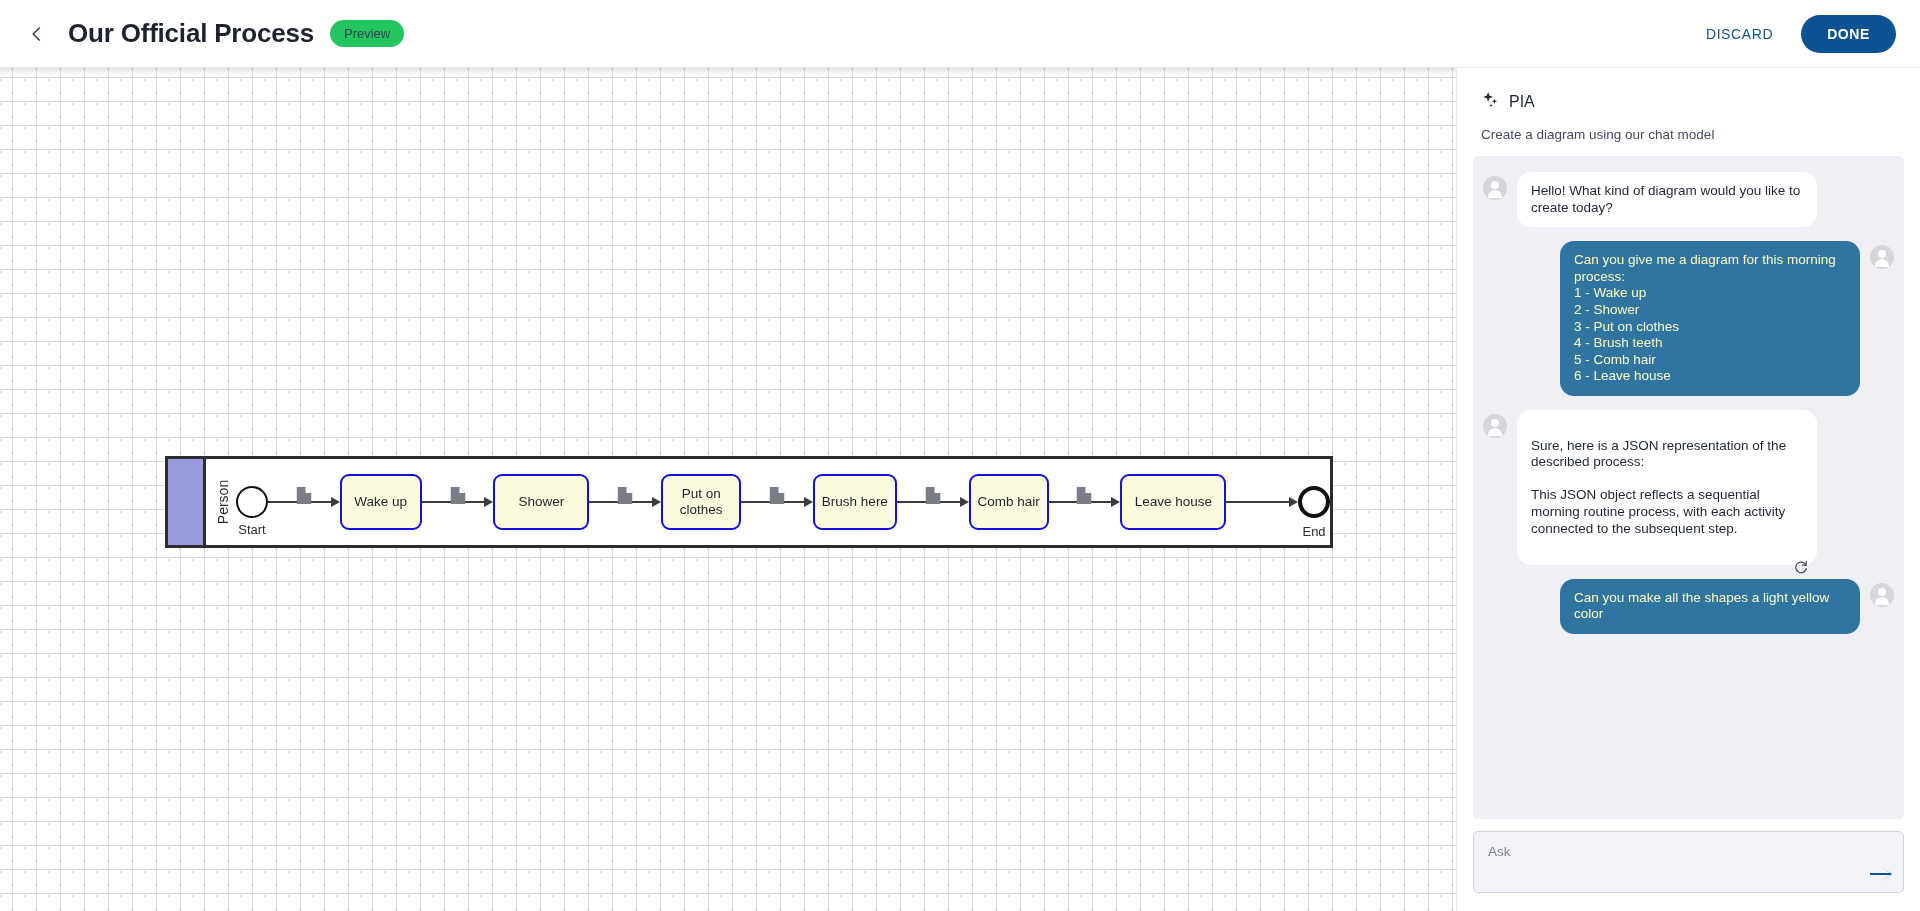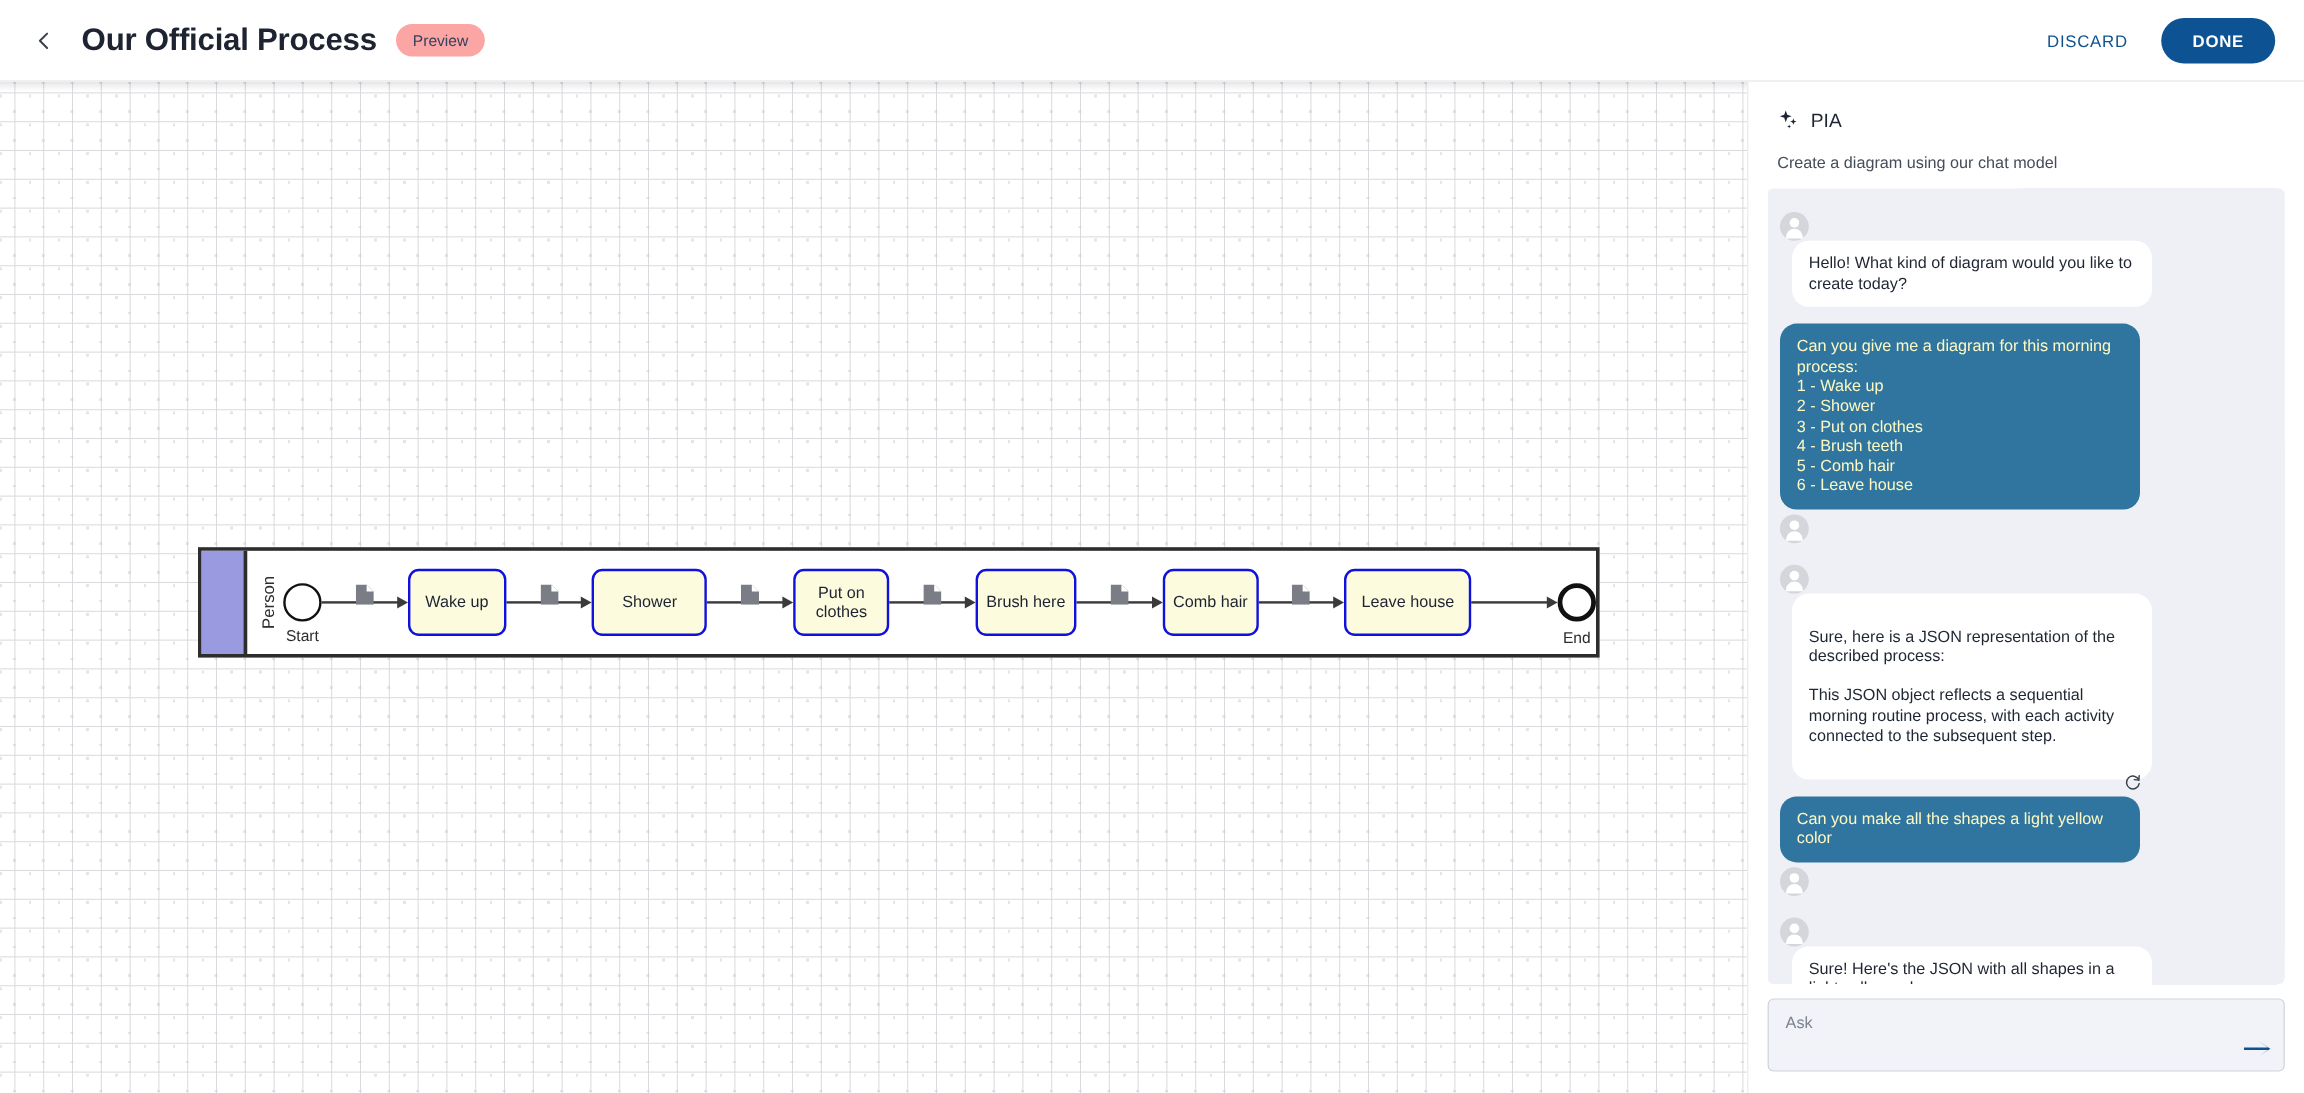--- a/index.html
+++ b/index.html
@@ -26,21 +26,21 @@
     cursor: pointer; border-radius: 50%;
   }
   .back-btn svg { display:block; }
   .doc-title {
     font-size: 26px; font-weight: bold; color: #1d2330;
     margin-left: 14px; letter-spacing: -0.2px;
     white-space: nowrap;
   }
   .preview-chip {
     margin-left: 16px;
-    background: #fca5a5; color: #35415a;
+    background: #22c55e; color: #35415a;
     font-size: 13px; padding: 6px 14px; border-radius: 14px;
     white-space: nowrap;
   }
   .topbar-right {
     margin-left: auto; margin-right: 24px;
     display: flex; align-items: center; gap: 22px;
   }
   .discard-btn {
     color: #10538f; font-size: 14px; letter-spacing: .6px;
     background: none; border: none; cursor: pointer;
@@ -186,21 +186,21 @@
     font-size: 13.5px; color: #454c5a; margin-top: 14px;
   }
   .chat-scroll {
     margin: 14px 16px 0 16px;
     background: #eef0f5;
     border-radius: 5px;
     flex: 1 1 auto;
     overflow-y: auto;
     padding: 16px 10px 16px 10px;
   }
-  .msg { display: flex; margin-bottom: 14px; align-items: flex-start; flex-direction: column; }
+  .msg { display: flex; margin-bottom: 14px; align-items: flex-start; }
   .msg.bot { justify-content: flex-start; }
   .msg.user { justify-content: flex-end; }
   .avatar {
     width: 24px; height: 24px; border-radius: 50%;
     background: #d4d6dc; flex: 0 0 auto; position: relative;
     margin-top: 4px;
   }
   .avatar::before {
     content: ""; position: absolute;
     left: 50%; top: 5px; transform: translateX(-50%);
@@ -408,24 +408,20 @@
           </svg>
         </span>
       </div>
     </div>
 
     <div class="msg user">
       <div class="bubble user">Can you make all the shapes a light yellow color</div>
       <div class="avatar"></div>
     </div>
 
-    <div class="msg bot">
-      <div class="avatar"></div>
-      <div class="bubble bot">Sure! Here's the JSON with all shapes in a light yellow color:</div>
-    </div>
 
   </div>
 
   <div class="ask-wrap">
     <textarea class="ask-input" placeholder="Ask" style=""></textarea>
     <button class="send-btn">
       <span>
         <svg width="24" height="20" viewBox="0 0 24 20" fill="#0d5394">
           <path d="M1 9 L21 9 L13 3.5 L23 10 L13 16.5 L21 11 L1 11 Z"></path>
         </svg>

